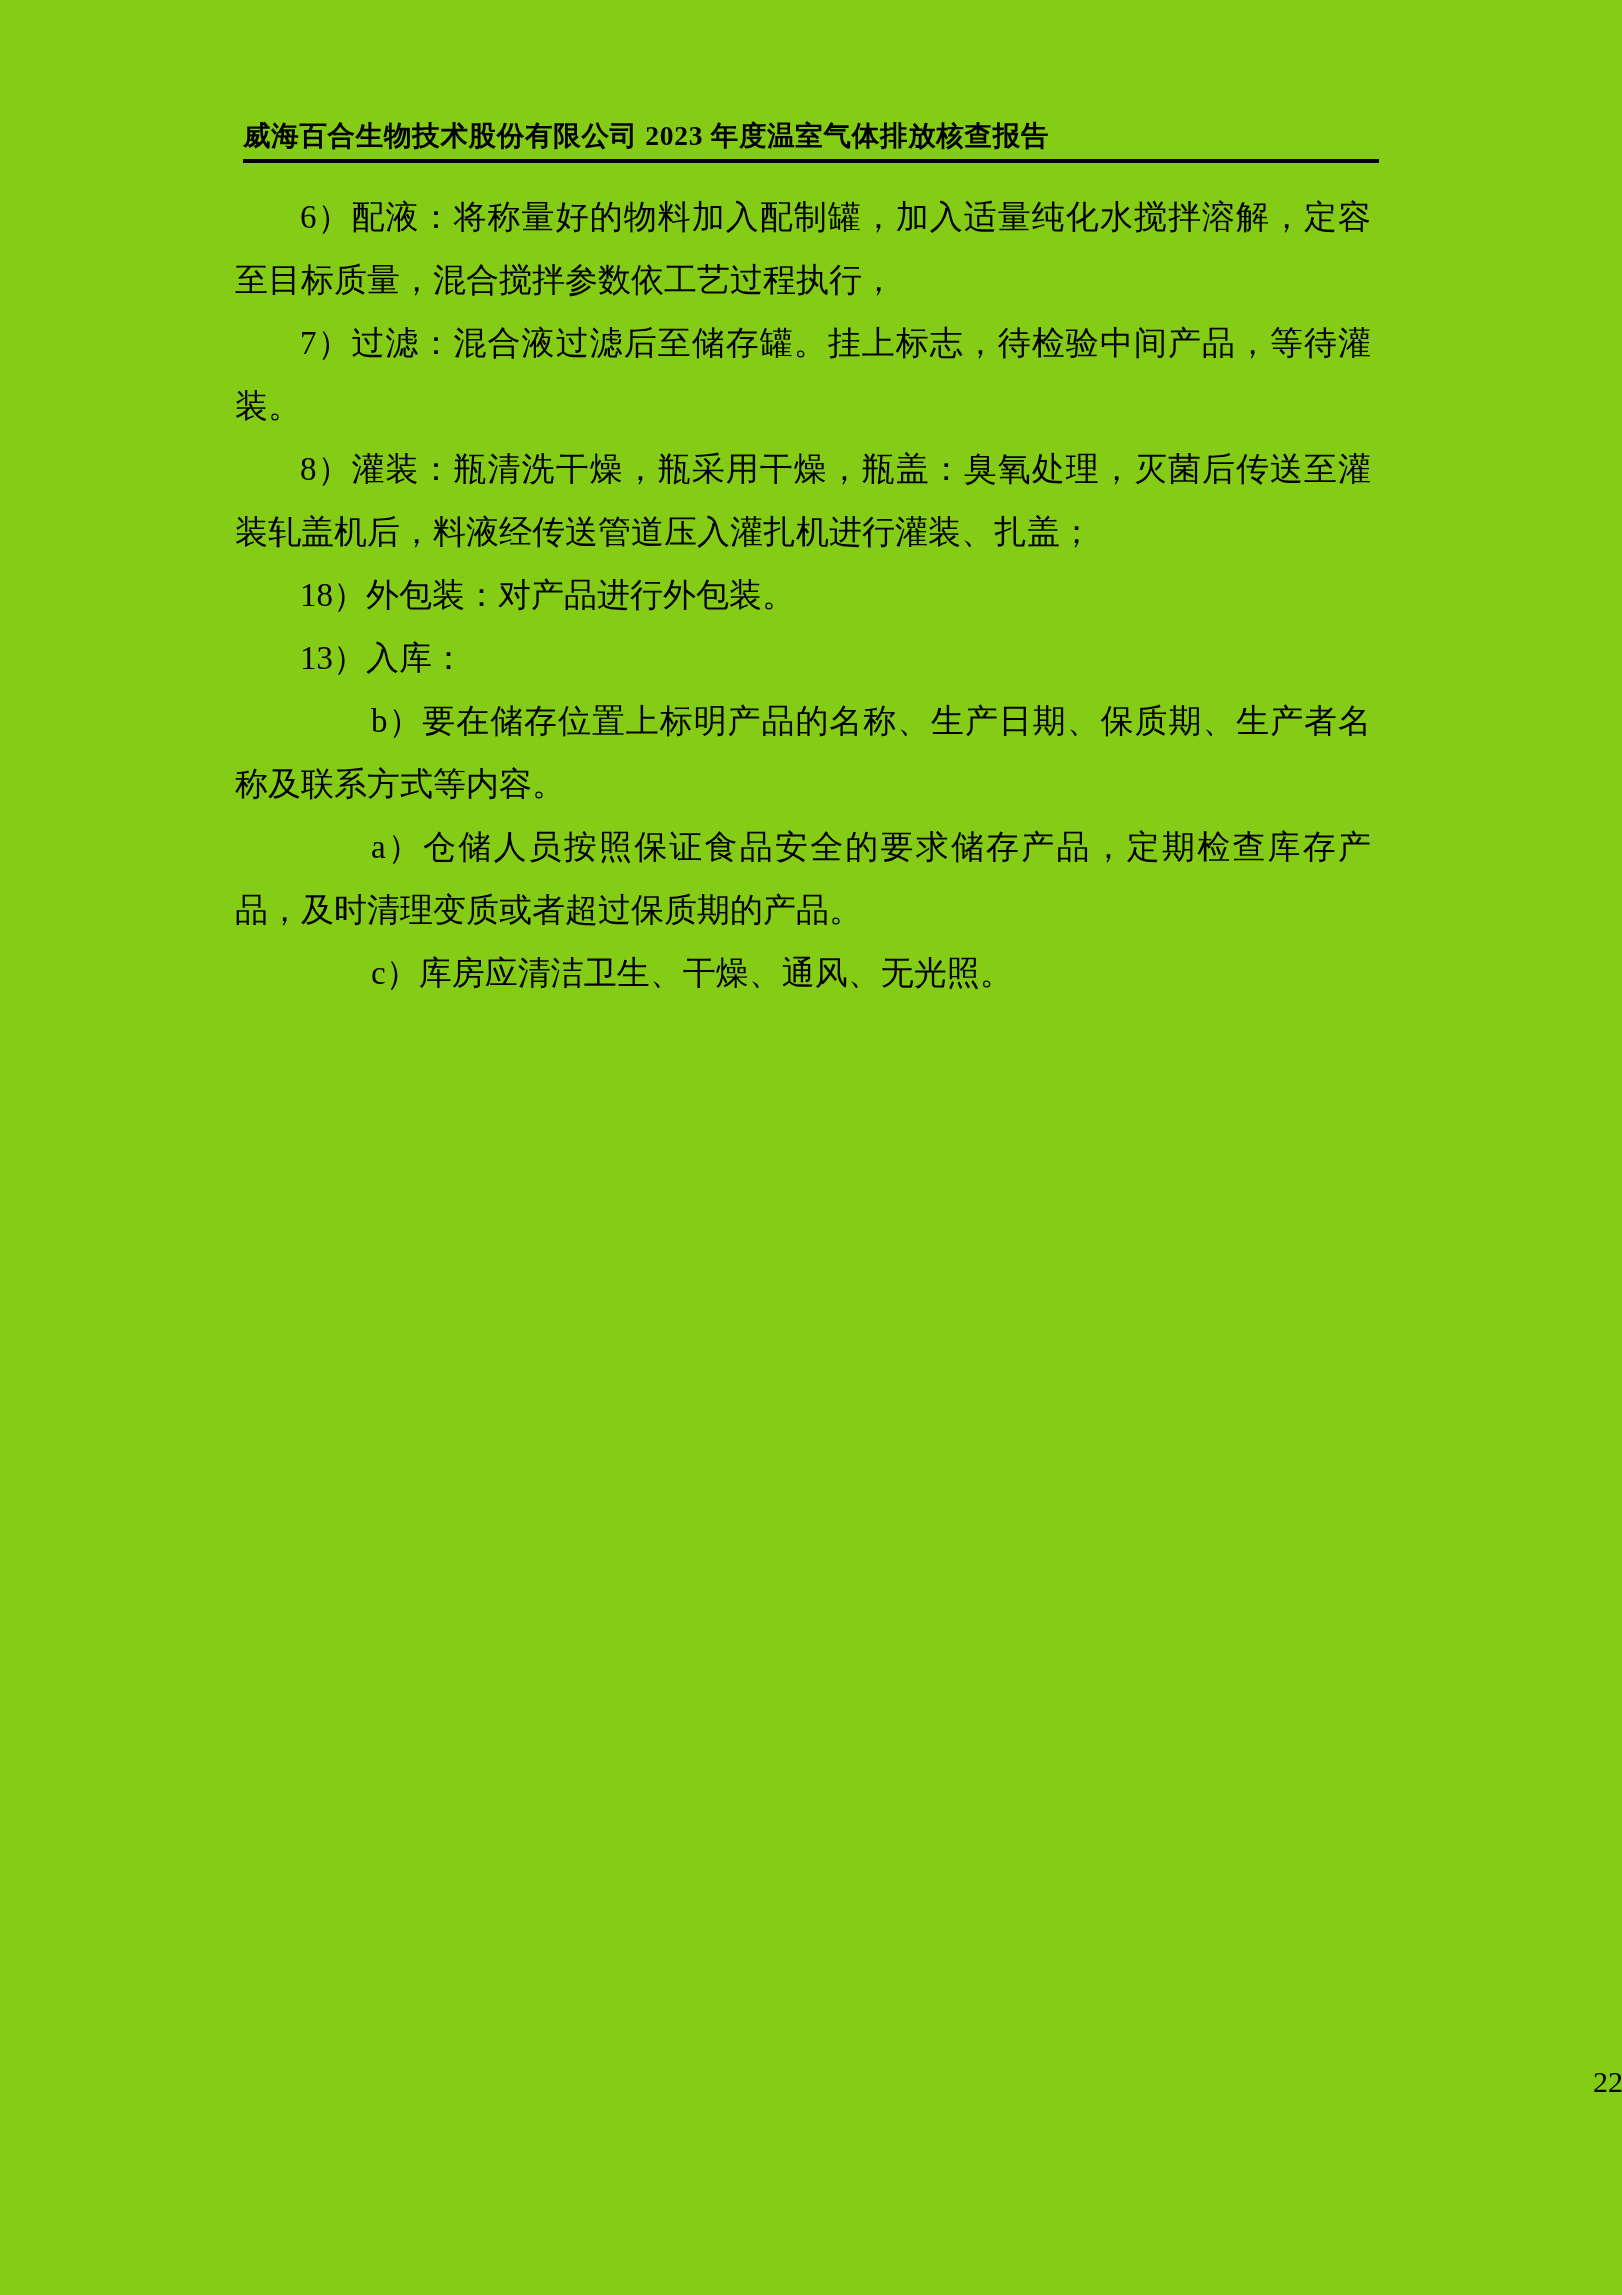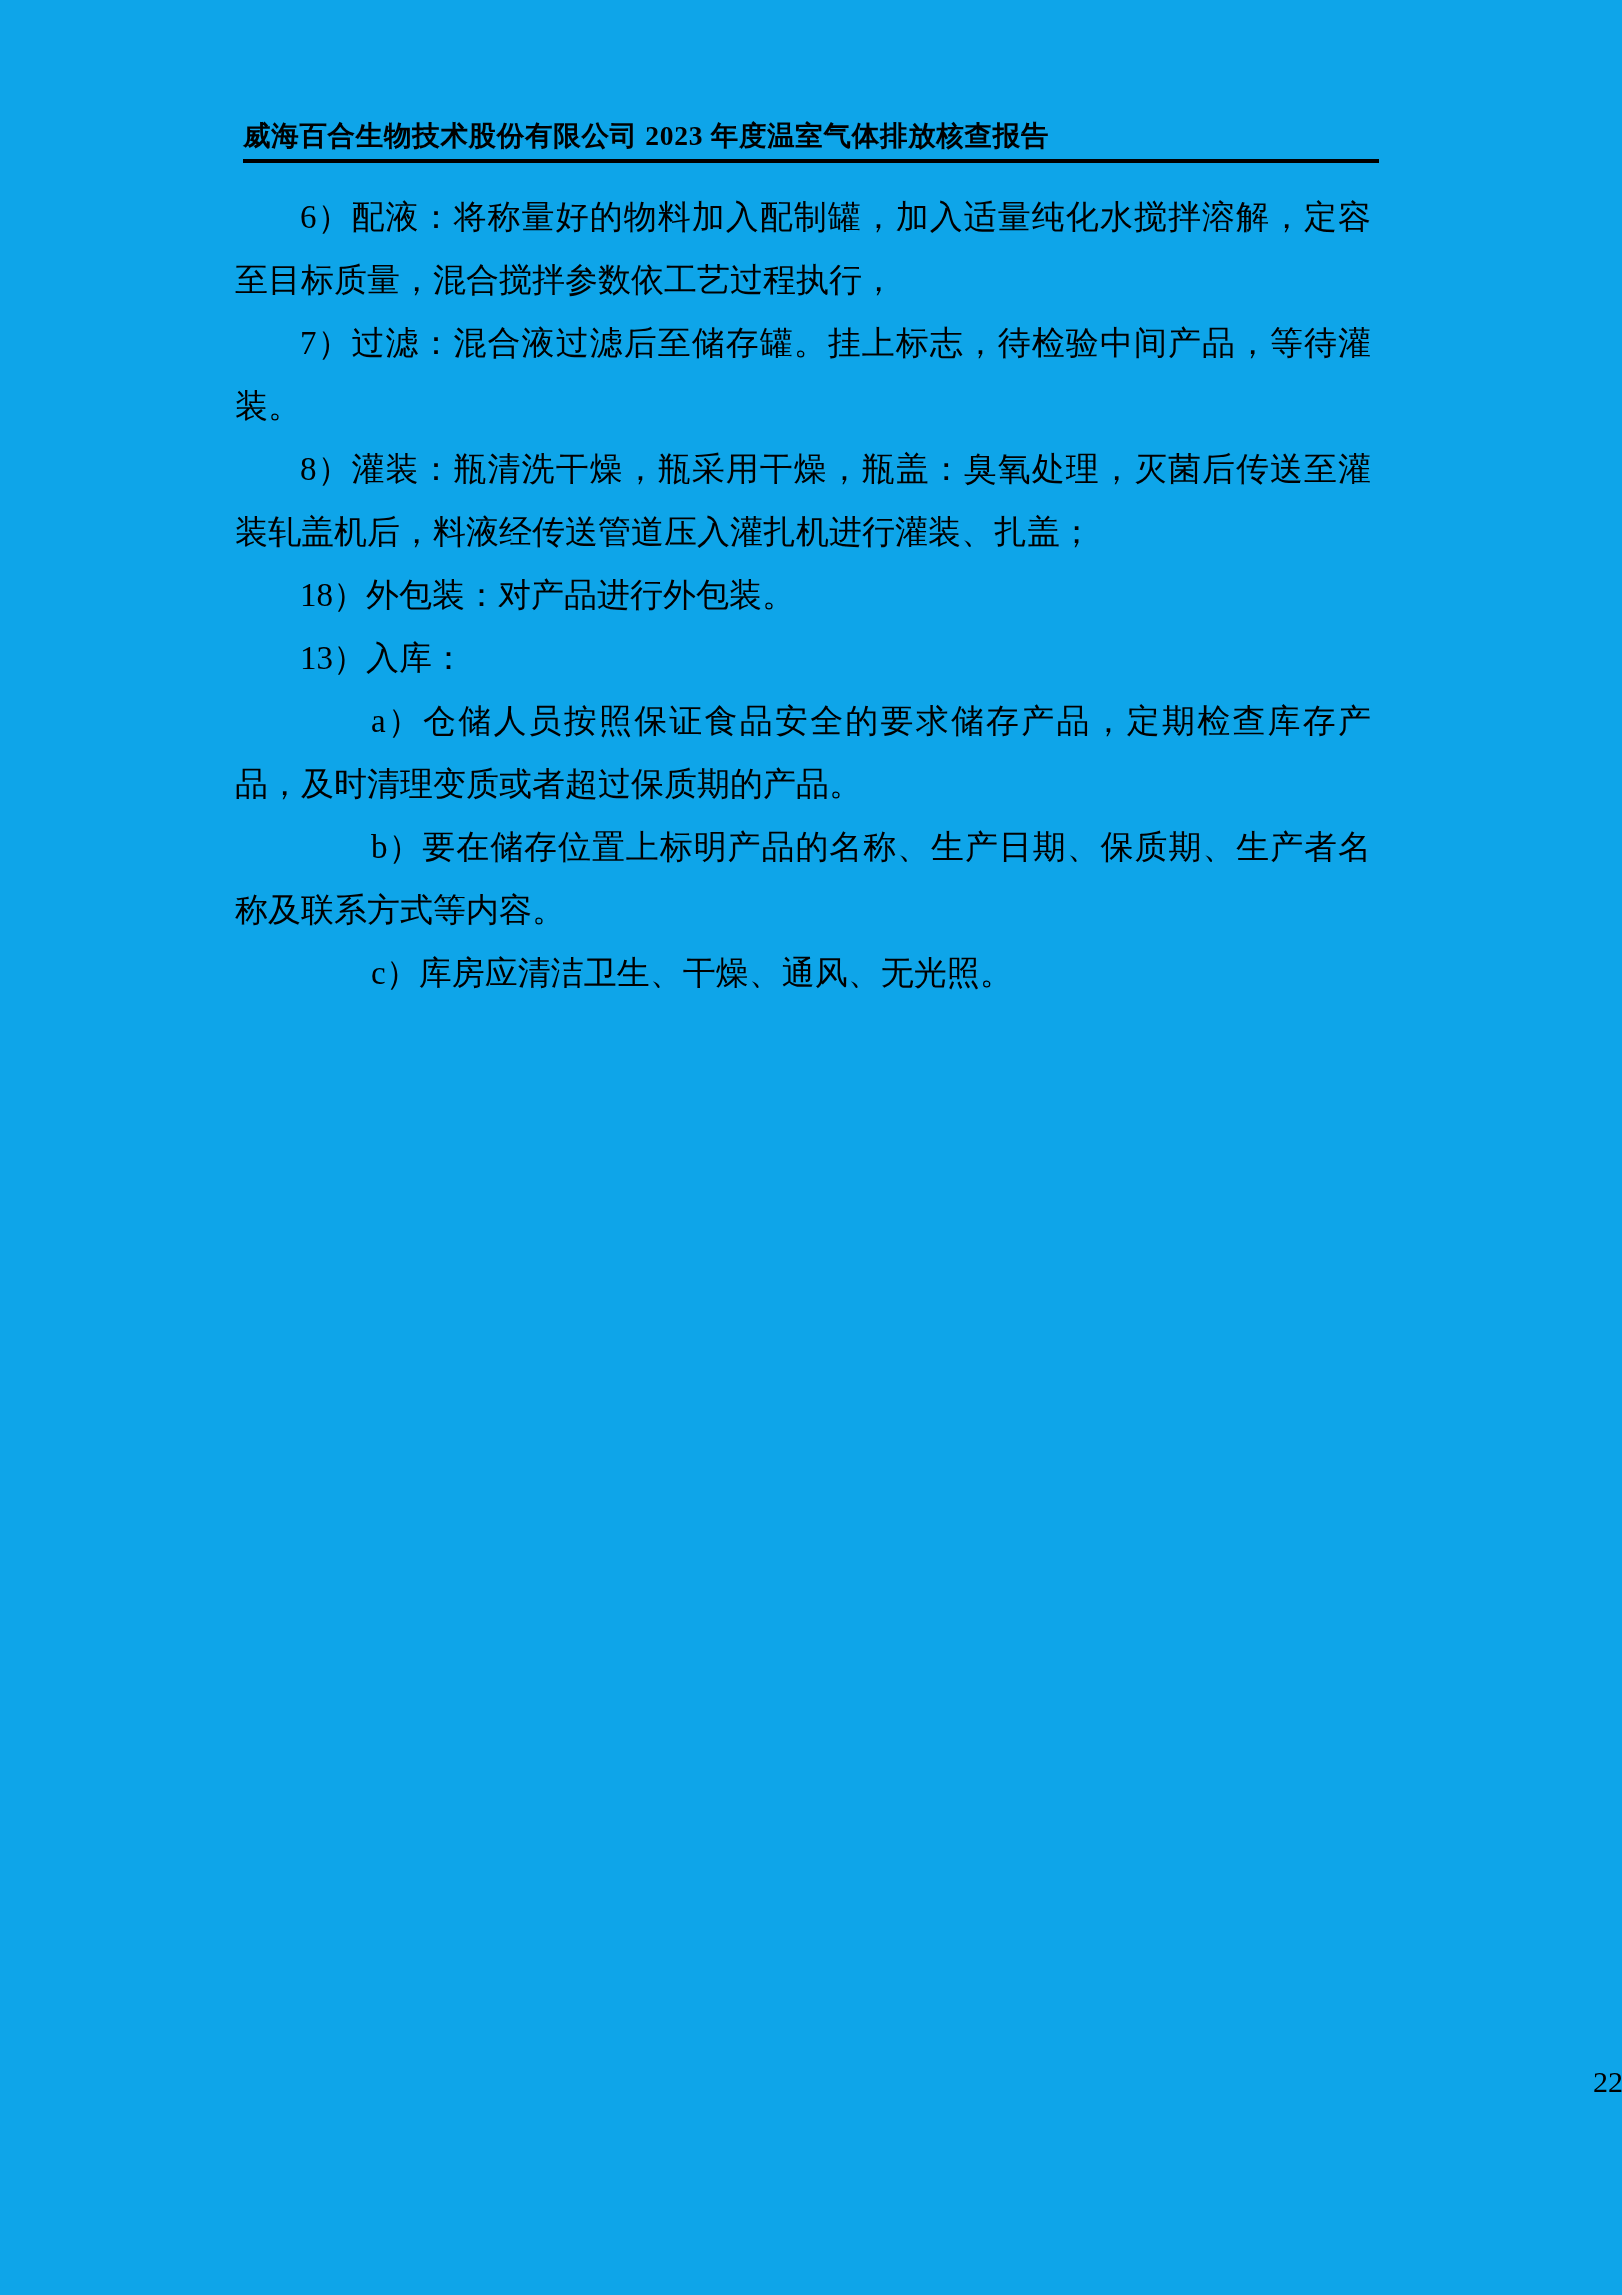--- a/index.html
+++ b/index.html
@@ -4,21 +4,21 @@
 <style>
   html, body {
     margin: 0;
     padding: 0;
     background: #ffffff;
   }
   .page {
     position: relative;
     width: 1623px;
     height: 2295px;
-    background: #0ea5e9;
+    background: #84cc16;
     font-family: "Liberation Serif", "DejaVu Serif", serif;
     color: #000000;
     overflow: hidden;
   }
   .header-title {
     position: absolute;
     left: 243px;
     top: 120px;
     width: 1136px;
     font-size: 27.5px;
@@ -72,21 +72,21 @@
   <div class="header-title">威海百合生物技术股份有限公司 2023 年度温室气体排放核查报告</div>
 
   <div class="header-rule"></div>
 
   <div class="body-text">
     <p class="indent-2">6）配液：将称量好的物料加入配制罐，加入适量纯化水搅拌溶解，定容至目标质量，混合搅拌参数依工艺过程执行，</p>
     <p class="indent-2">7）过滤：混合液过滤后至储存罐。挂上标志，待检验中间产品，等待灌装。</p>
     <p class="indent-2">8）灌装：瓶清洗干燥，瓶采用干燥，瓶盖：臭氧处理，灭菌后传送至灌装轧盖机后，料液经传送管道压入灌扎机进行灌装、扎盖；</p>
     <p class="indent-2">18）外包装：对产品进行外包装。</p>
     <p class="indent-2">13）入库：</p>
+    <p class="indent-4">b）要在储存位置上标明产品的名称、生产日期、保质期、生产者名称及联系方式等内容。</p>
     <p class="indent-4">a）仓储人员按照保证食品安全的要求储存产品，定期检查库存产品，及时清理变质或者超过保质期的产品。</p>
-    <p class="indent-4">b）要在储存位置上标明产品的名称、生产日期、保质期、生产者名称及联系方式等内容。</p>
     <p class="indent-4">c）库房应清洁卫生、干燥、通风、无光照。</p>
   </div>
 
   <div class="page-number">22</div>
 
 </div>
 
 
 </body></html>

